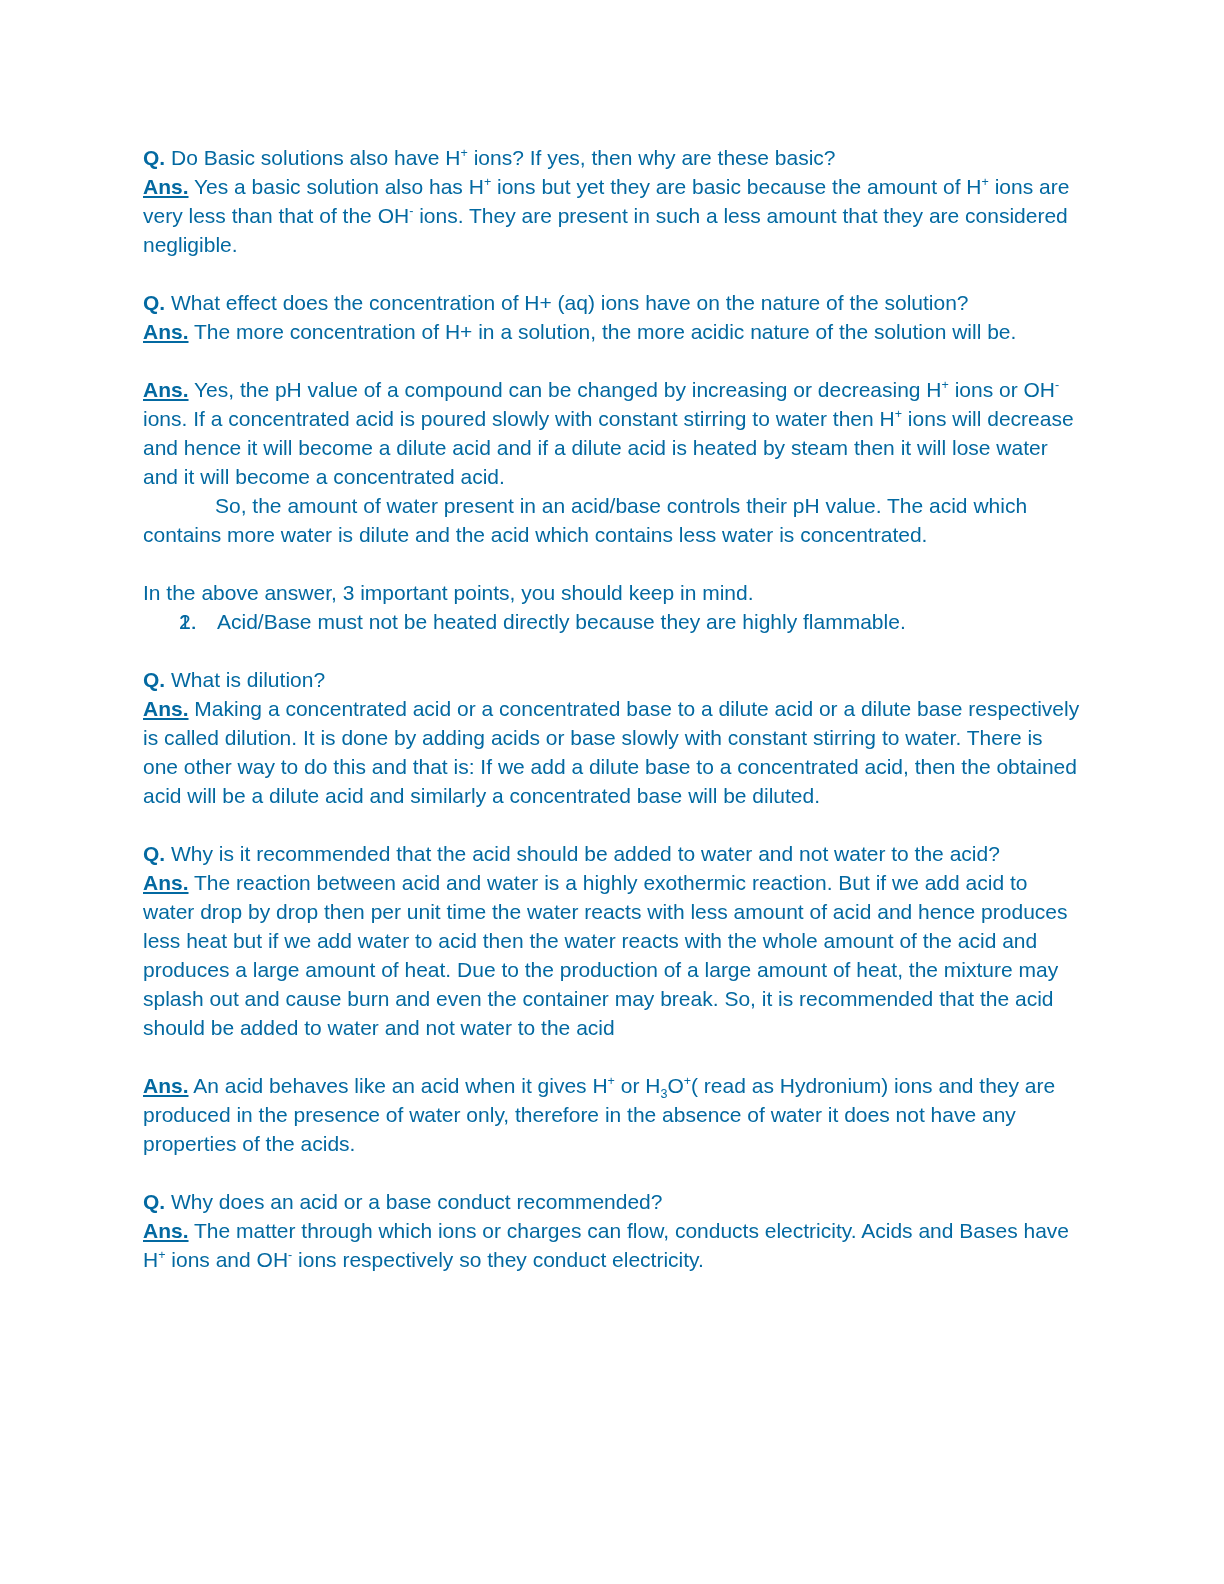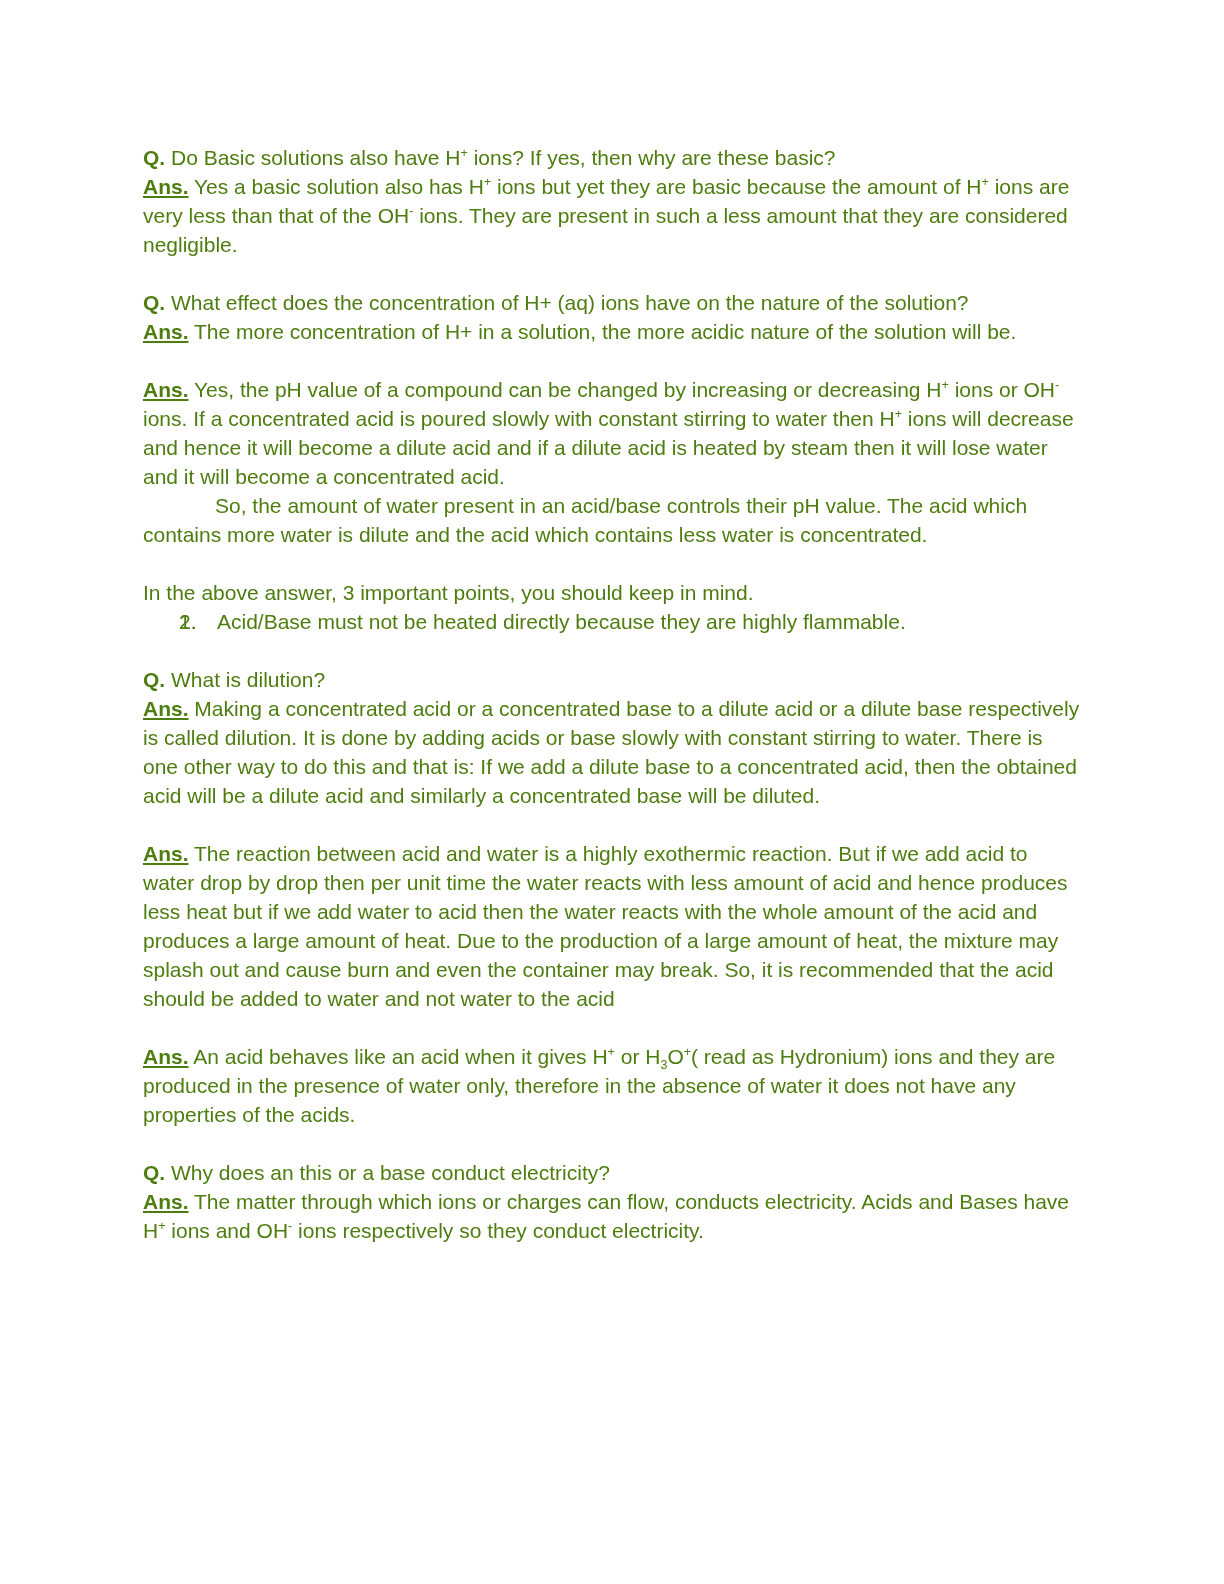--- a/index.html
+++ b/index.html
@@ -6,21 +6,21 @@
     margin: 0;
     padding: 0;
     background: #ffffff;
   }
   .page {
     position: relative;
     width: 1224px;
     height: 1584px;
     box-sizing: border-box;
     background: #ffffff;
-    color: #4d7c0f;
+    color: #0369a1;
     font-family: "Liberation Sans", sans-serif;
     font-size: 21px;
     line-height: 29px;
     padding: 143px 144px 0 143px;
     overflow: hidden;
   }
   .doc-body { width: 937px; }
   .block + .block { margin-top: 29px; }
   .para {
     margin: 0;
@@ -70,23 +70,24 @@
       <div class="block">
         <p class="para"><span>In the above answer, 3 important points, you should keep in mind.</span></p>
         <p class="para list"><span class="list-num">1.</span></p>
         <p class="para list"><span class="list-num">2.</span><span>Acid/Base must not be heated directly because they are highly flammable.</span></p>
       </div>
       <div class="block">
         <p class="para"><span class="run-b">Q.</span><span> What is dilution?</span></p>
         <p class="para"><span class="run-bu">Ans.</span><span> Making a concentrated acid or a concentrated base to a dilute acid or a dilute base respectively is called dilution. It is done by adding acids or base slowly with constant stirring to water. There is one other way to do this and that is: If we add a dilute base to a concentrated acid, then the obtained acid will be a dilute acid and similarly a concentrated base will be diluted.</span></p>
       </div>
       <div class="block">
+        <p class="para"><span class="run-b">Q.</span><span> Why is it recommended that the acid should be added to water and not water to the acid?</span></p>
         <p class="para"><span class="run-bu">Ans.</span><span> The reaction between acid and water is a highly exothermic reaction. But if we add acid to water drop by drop then per unit time the water reacts with less amount of acid and hence produces less heat but if we add water to acid then the water reacts with the whole amount of the acid and produces a large amount of heat. Due to the production of a large amount of heat, the mixture may splash out and cause burn and even the container may break. So, it is recommended that the acid should be added to water and not water to the acid</span></p>
       </div>
       <div class="block">
         <p class="para"><span class="run-bu">Ans.</span><span> An acid behaves like an acid when it gives H</span><span class="run-sup">+</span><span> or H</span><span class="run-sub">3</span><span>O</span><span class="run-sup">+</span><span>( read as Hydronium) ions and they are produced in the presence of water only, therefore in the absence of water it does not have any properties of the acids.</span></p>
       </div>
       <div class="block">
-        <p class="para"><span class="run-b">Q.</span><span> Why does an this or a base conduct electricity?</span></p>
+        <p class="para"><span class="run-b">Q.</span><span> Why does an acid or a base conduct recommended?</span></p>
         <p class="para"><span class="run-bu">Ans.</span><span> The matter through which ions or charges can flow, conducts electricity. Acids and Bases have H</span><span class="run-sup">+</span><span> ions and OH</span><span class="run-sup">-</span><span> ions respectively so they conduct electricity.</span></p>
       </div>
     </div>
 </div>
 
 </body></html>

